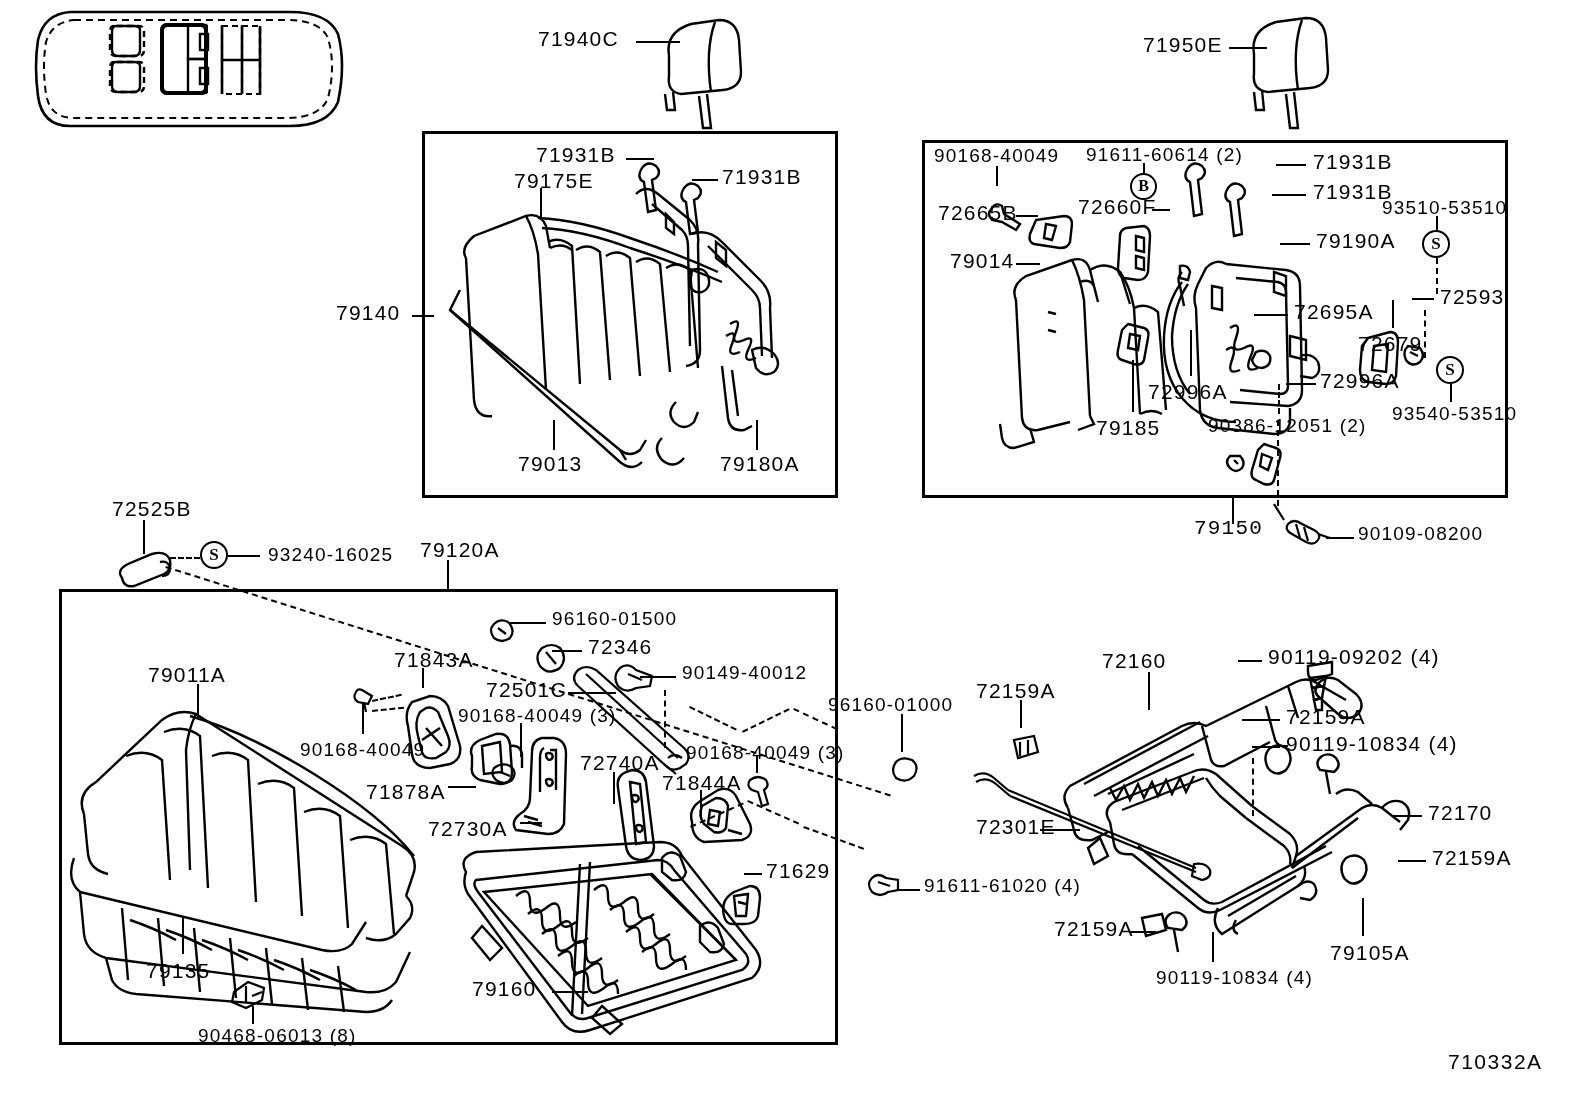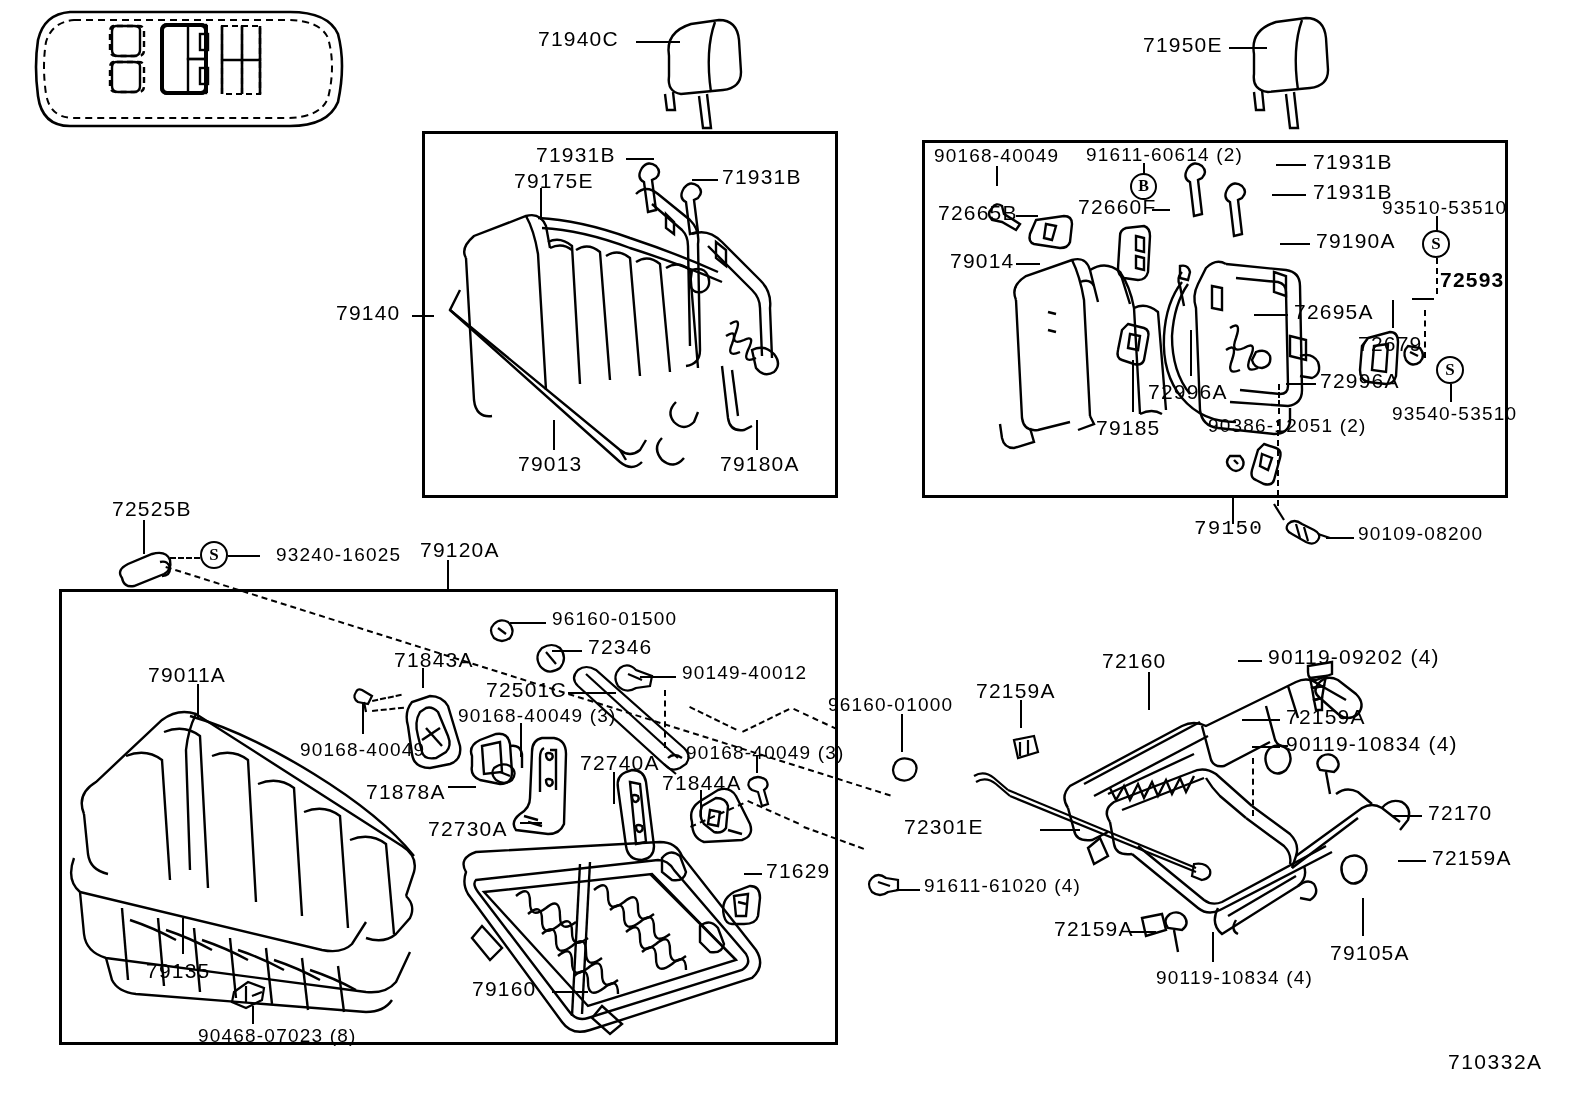--- a/index.html
+++ b/index.html
@@ -306,21 +306,21 @@
   <div class="leader h" style="left:1280px; top:243px; width:30px;"></div>
 
   <div class="lbl sm" style="left:1382px; top:198px;">93510-53510</div>
   <div class="leader v" style="left:1436px; top:216px; height:16px;"></div>
   <div class="scircle" style="left:1422px; top:230px;">S</div>
   <div class="dashv" style="left:1436px; top:258px; height:36px;"></div>
 
   <div class="lbl" style="left:1294px; top:301px;">72695A</div>
   <div class="leader h" style="left:1254px; top:314px; width:34px;"></div>
 
-  <div class="lbl" style="left:1440px; top:269px;font-weight:bold;">72593</div>
+  <div class="lbl" style="left:1440px; top:286px;">72593</div>
   <div class="leader h" style="left:1412px; top:298px; width:22px;"></div>
 
   <div class="lbl" style="left:1358px; top:333px;">72679</div>
   <div class="leader v" style="left:1392px; top:300px; height:28px;"></div>
   <div class="dashv" style="left:1424px; top:310px; height:48px;"></div>
 
   <div class="lbl" style="left:1148px; top:381px;">72996A</div>
   <div class="leader v" style="left:1190px; top:330px; height:46px;"></div>
 
   <div class="lbl" style="left:1320px; top:370px;">72996A</div>
@@ -358,21 +358,21 @@
   <svg class="art" width="90" height="50" style="left:110px; top:548px;">
     <g fill="none" stroke="#000" stroke-width="2.4">
       <path d="M12 30 Q6 22 18 16 L42 6 Q56 2 60 12 Q62 22 54 26 L24 38 Q14 40 12 30 Z"></path>
       <path d="M50 14 Q58 12 60 20 Q60 28 52 28"></path>
     </g>
   </svg>
 
   <div class="scircle" style="left:200px; top:541px;">S</div>
   <div class="dash" style="left:170px; top:557px; width:30px;"></div>
   <div class="leader h" style="left:228px; top:555px; width:32px;"></div>
-  <div class="lbl sm" style="left:276px; top:545px;">93240-16025</div>
+  <div class="lbl sm" style="left:268px; top:545px;">93240-16025</div>
 
   <div class="dash" style="left:166px; top:566px; width:760px; transform:rotate(17.5deg);"></div>
 
   <div class="lbl" style="left:420px; top:539px;">79120A</div>
   <div class="leader v" style="left:447px; top:560px; height:30px;"></div>
 
   <div class="panel" style="left:59px; top:589px; width:779px; height:456px;"></div>
 
   <svg class="art" width="400" height="330" style="left:66px; top:690px;">
     <g fill="none" stroke="#000" stroke-width="2.4">
@@ -418,21 +418,21 @@
   <div class="leader v" style="left:182px; top:918px; height:36px;"></div>
 
   <svg class="art" width="60" height="40" style="left:228px; top:978px;">
     <g fill="none" stroke="#000" stroke-width="2.2">
       <path d="M6 14 L20 4 L36 10 L34 22 L18 30 L4 24 Z"></path>
       <path d="M18 8 L18 24"></path>
       <path d="M24 18 L34 14"></path>
     </g>
   </svg>
   <div class="leader v" style="left:252px; top:1006px; height:18px;"></div>
-  <div class="lbl sm" style="left:198px; top:1026px;">90468-07023 (8)</div>
+  <div class="lbl sm" style="left:198px; top:1026px;">90468-06013 (8)</div>
 
   <svg class="art" width="90" height="90" style="left:392px; top:688px;">
     <g fill="none" stroke="#000" stroke-width="2.4">
       <path d="M20 14 Q12 24 16 38 L20 66 Q22 80 38 80 L58 76 Q70 72 68 58 L56 18 Q50 8 38 8 Z"></path>
       <path d="M28 24 Q22 34 26 48 L30 64 Q32 72 44 70 L54 64 Q60 58 56 48 L46 24 Q40 18 34 20 Z"></path>
       <path d="M34 40 L50 58"></path>
       <path d="M30 52 L48 40"></path>
     </g>
   </svg>
   <div class="lbl" style="left:394px; top:649px;">71843A</div>
@@ -659,21 +659,21 @@
 
   <svg class="art" width="260" height="120" style="left:970px; top:766px;">
     <g fill="none" stroke="#000" stroke-width="2.2">
       <path d="M4 10 Q14 4 24 12 L38 24"></path>
       <path d="M6 16 Q16 10 26 18 L40 30"></path>
       <path d="M38 24 L226 102"></path>
       <path d="M40 30 L226 106"></path>
       <path d="M224 98 Q236 96 240 104 Q242 112 232 114 L222 110 Z"></path>
     </g>
   </svg>
-  <div class="lbl" style="left:904px; top:816px;text-align:right;">72301E</div>
+  <div class="lbl" style="left:976px; top:816px;text-align:right;">72301E</div>
   <div class="leader h" style="left:1040px; top:829px; width:40px;"></div>
 
   <svg class="art" width="340" height="200" style="left:1100px; top:760px;">
     <g fill="none" stroke="#000" stroke-width="2.4">
       <path d="M10 62 Q2 50 14 42 L92 12 Q104 6 116 14 L152 46"></path>
       <path d="M10 62 L14 84 Q16 96 32 94"></path>
       <path d="M22 50 L104 18"></path>
       <path d="M106 18 Q112 28 120 36 L146 58"></path>
       <path d="M152 46 L190 74 Q200 84 196 96 L192 108"></path>
       <path d="M146 58 L184 86 Q192 94 190 104"></path>

